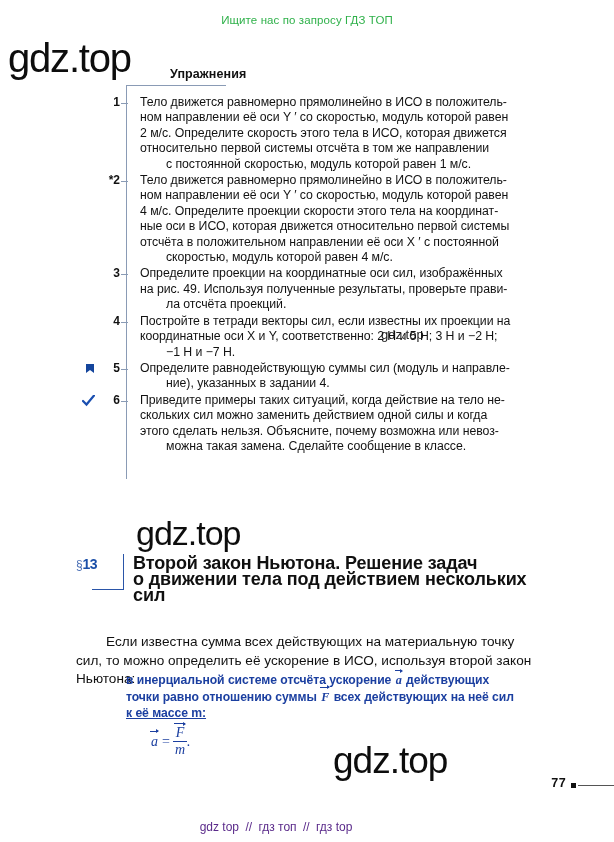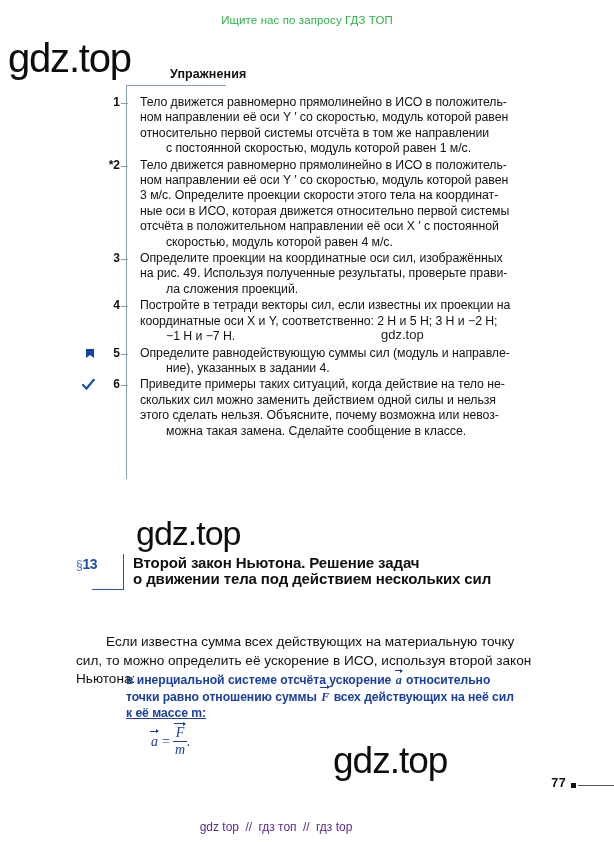--- a/index.html
+++ b/index.html
@@ -156,21 +156,21 @@
   .sec-rule-h {
     position: absolute;
     left: 16px; top: 33px;
     width: 32px; height: 1px;
     background: #2a55a8;
   }
   .sec-title {
     position: absolute;
     left: 57px; top: -1px;
     width: 410px;
-    font-size: 15px;
+    font-size: 18px;
     font-weight: bold;
     line-height: 16px;
     color: #101010;
     letter-spacing: -.1px;
   }
 
   
   .para-serif {
     position: absolute;
     left: 76px;
@@ -298,47 +298,48 @@
 
 <div class="ex-list">
 
   <div class="ex-item">
     <div class="ex-marker">
       <span>1</span><span class="dash"></span>
     </div>
     <div class="ex-body">
       <div>Тело движется равномерно прямолинейно в ИСО в положитель-</div>
       <div>ном направлении её оси Y ′ со скоростью, модуль которой равен</div>
+      <div>2 м/с. Определите скорость этого тела в ИСО, которая движется</div>
       <div>относительно первой системы отсчёта в том же направлении</div>
       <div class="last">с постоянной скоростью, модуль которой равен 1 м/с.</div>
     </div>
   </div>
 
   <div class="ex-item">
     <div class="ex-marker">
       <span>*2</span><span class="dash"></span>
     </div>
     <div class="ex-body">
       <div>Тело движется равномерно прямолинейно в ИСО в положитель-</div>
       <div>ном направлении её оси Y ′ со скоростью, модуль которой равен</div>
-      <div>3 м/с. Определите проекции скорости этого тела на координат-</div>
+      <div>4 м/с. Определите проекции скорости этого тела на координат-</div>
       <div>ные оси в ИСО, которая движется относительно первой системы</div>
       <div>отсчёта в положительном направлении её оси X ′ с постоянной</div>
       <div class="last">скоростью, модуль которой равен 4 м/с.</div>
     </div>
   </div>
 
   <div class="ex-item">
     <div class="ex-marker">
       <span>3</span><span class="dash"></span>
     </div>
     <div class="ex-body">
       <div>Определите проекции на координатные оси сил, изображённых</div>
       <div>на рис. 49. Используя полученные результаты, проверьте прави-</div>
-      <div class="last">ла сложения проекций.</div>
+      <div class="last">ла отсчёта проекций.</div>
     </div>
   </div>
 
   <div class="ex-item">
     <div class="ex-marker">
       <span>4</span><span class="dash"></span>
     </div>
     <div class="ex-body">
       <div>Постройте в тетради векторы сил, если известны их проекции на</div>
       <div>координатные оси X и Y, соответственно: 2 Н и 5 Н; 3 Н и −2 Н;</div>
@@ -365,21 +366,21 @@
     <div class="ex-marker">
       <span class="check-icon">
         <svg width="13" height="12" viewBox="0 0 13 12" aria-hidden="true">
           <path d="M1 6 L4.5 9.5 L12 0.5" stroke="#1a4fb0" stroke-width="2.2" fill="none" stroke-linecap="round"></path>
         </svg>
       </span>
       <span>6</span><span class="dash"></span>
     </div>
     <div class="ex-body">
       <div>Приведите примеры таких ситуаций, когда действие на тело не-</div>
-      <div>скольких сил можно заменить действием одной силы и нельзя</div>
+      <div>скольких сил можно заменить действием одной силы и когда</div>
       <div>этого сделать нельзя. Объясните, почему возможна или невоз-</div>
       <div class="last">можна такая замена. Сделайте сообщение в классе.</div>
     </div>
   </div>
 
 </div>
 
 <div class="sec-wrap">
   <div class="sec-num-box">
     <span class="para">§</span><span>13</span>
@@ -392,21 +393,21 @@
   </div>
 </div>
 
 <div class="para-serif">
   <div class="indent">Если известна сумма всех действующих на материальную точку</div>
   <div>сил, то можно определить её ускорение в ИСО, используя второй закон</div>
   <div>Ньютона:</div>
 </div>
 
 <div class="def-block">
-  <div><span>в инерциальной системе отсчёта ускорение </span><span class="vec">a</span><span> относительно</span></div>
+  <div><span>в инерциальной системе отсчёта ускорение </span><span class="vec">a</span><span> действующих</span></div>
   <div><span>точки равно отношению суммы </span><span class="vec">F</span><span> всех действующих на неё сил</span></div>
   <div class="lastline">к её массе m:</div>
 </div>
 
 <div class="formula">
   <span class="vec">a</span>
   <span class="eq">=</span>
   <span class="frac">
     <span class="num vec">F</span>
     <span class="bar"></span>

